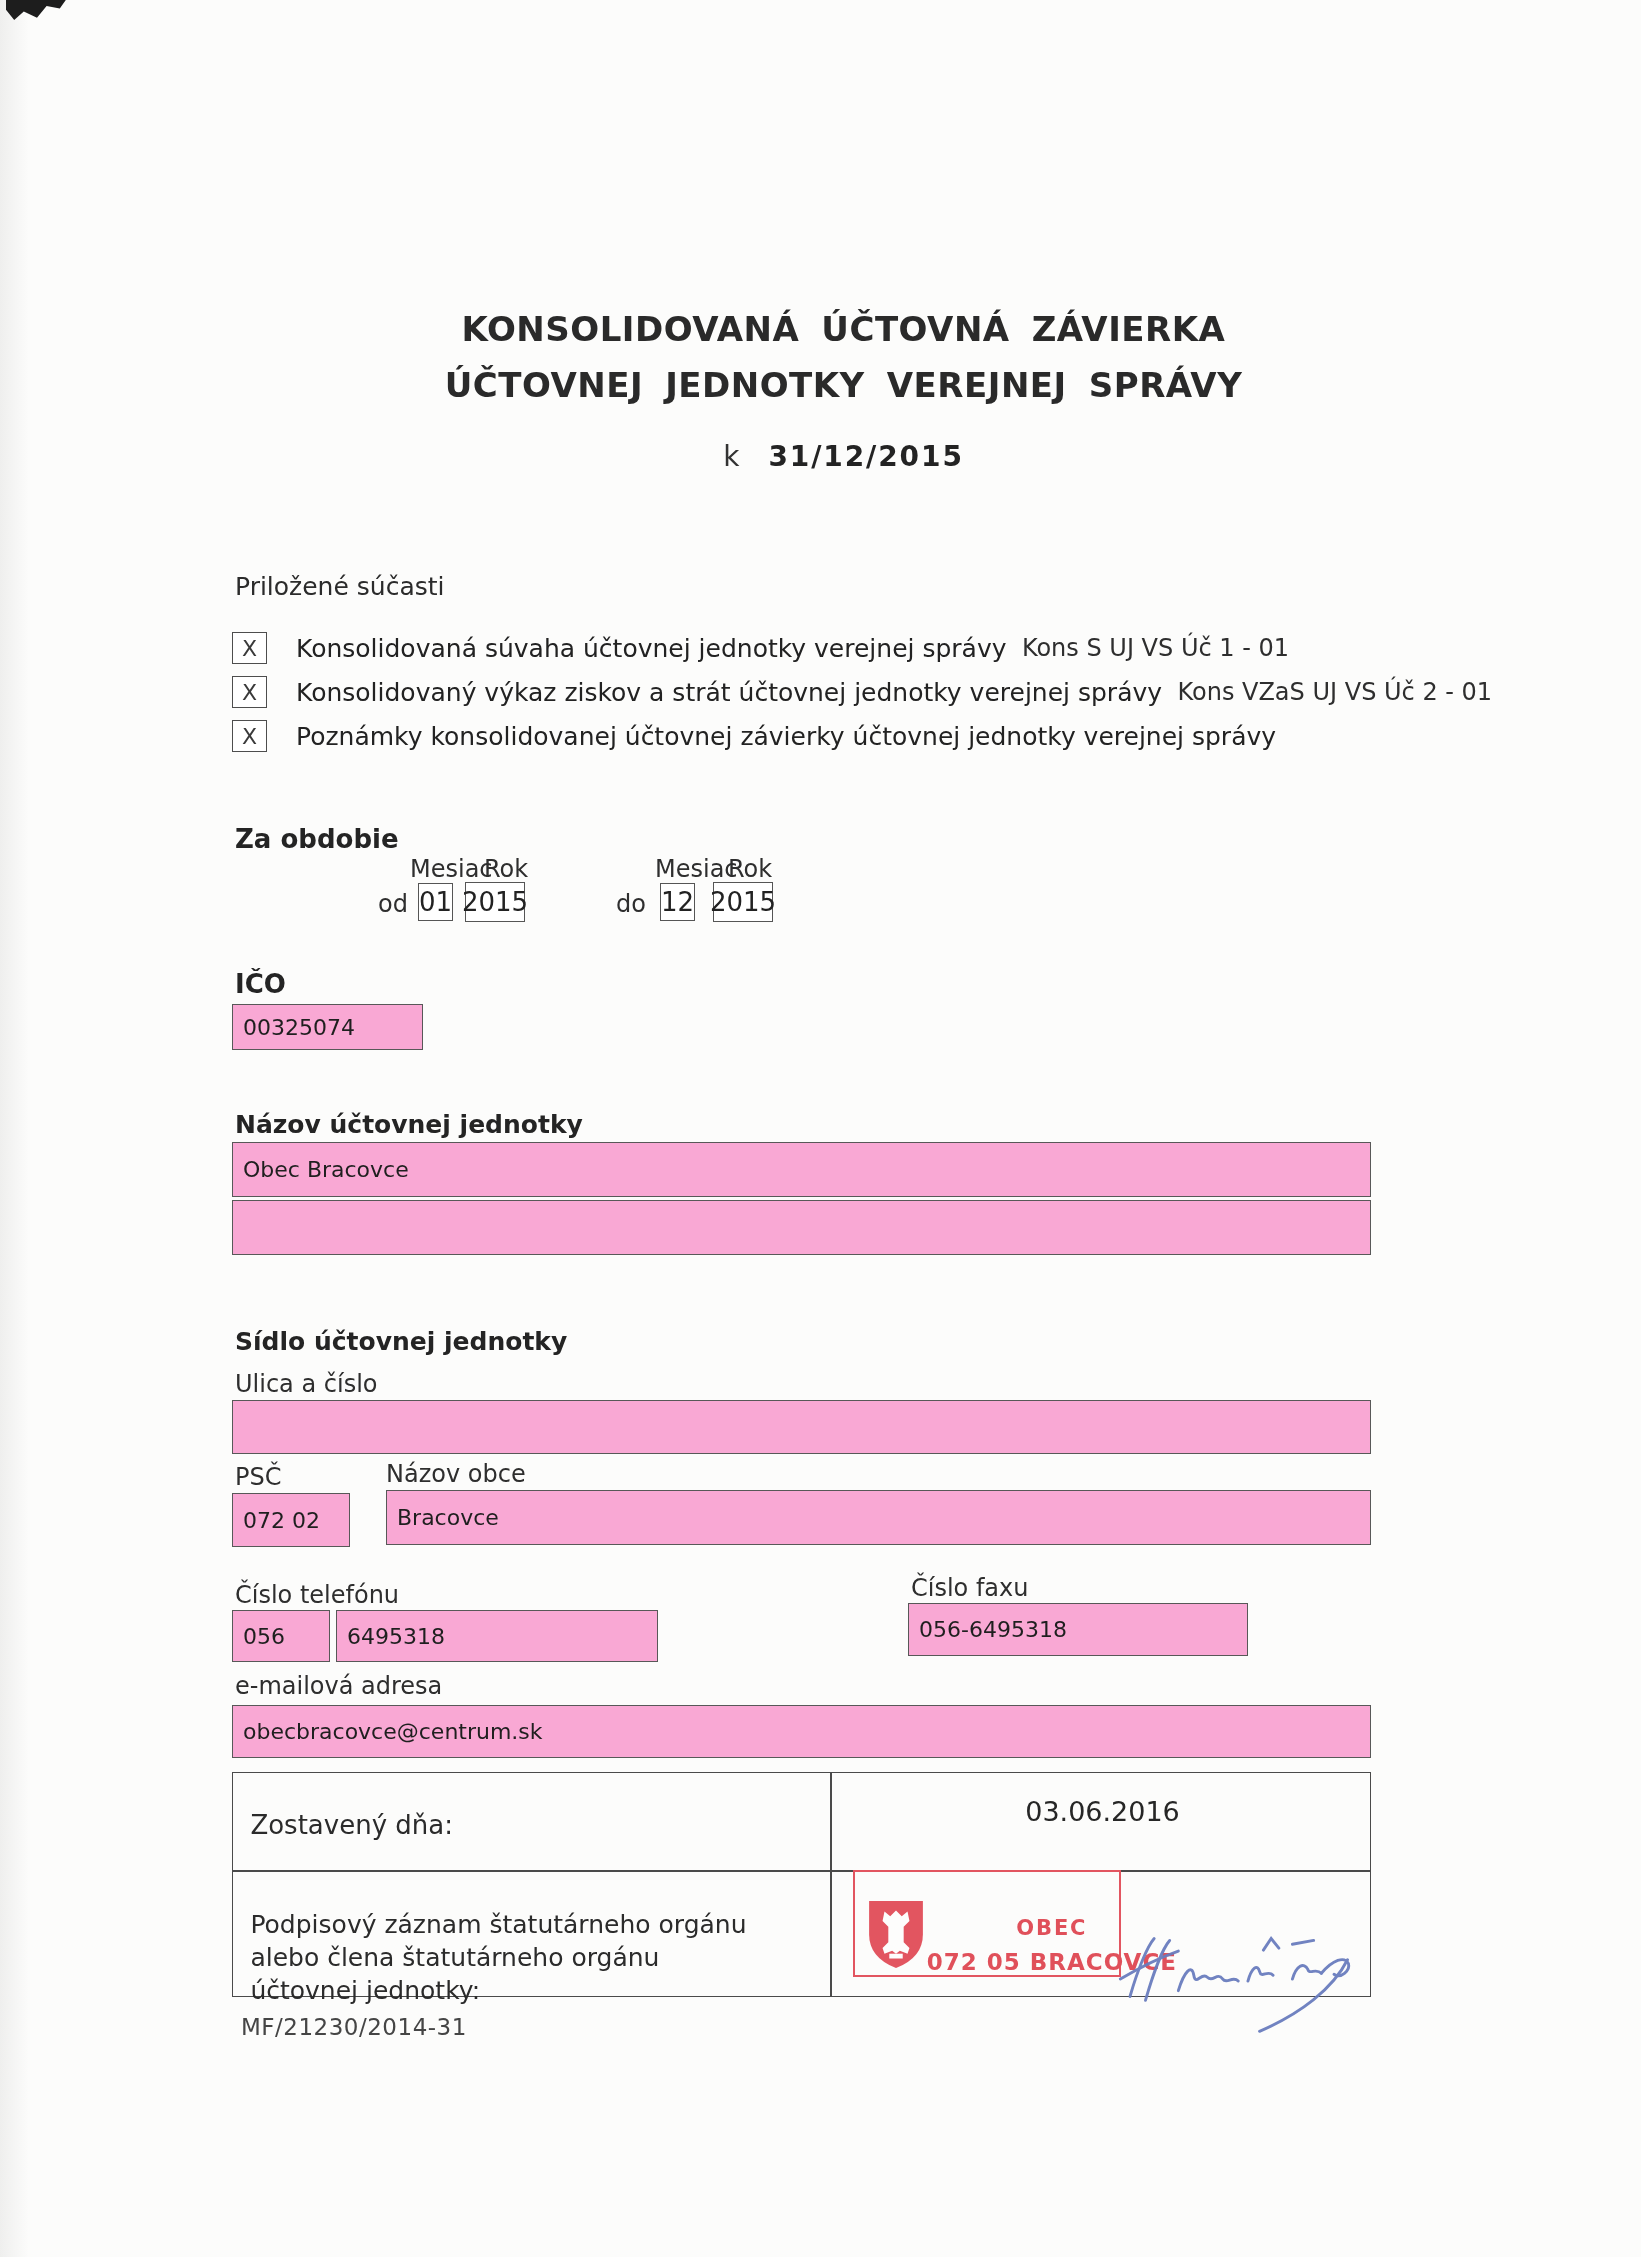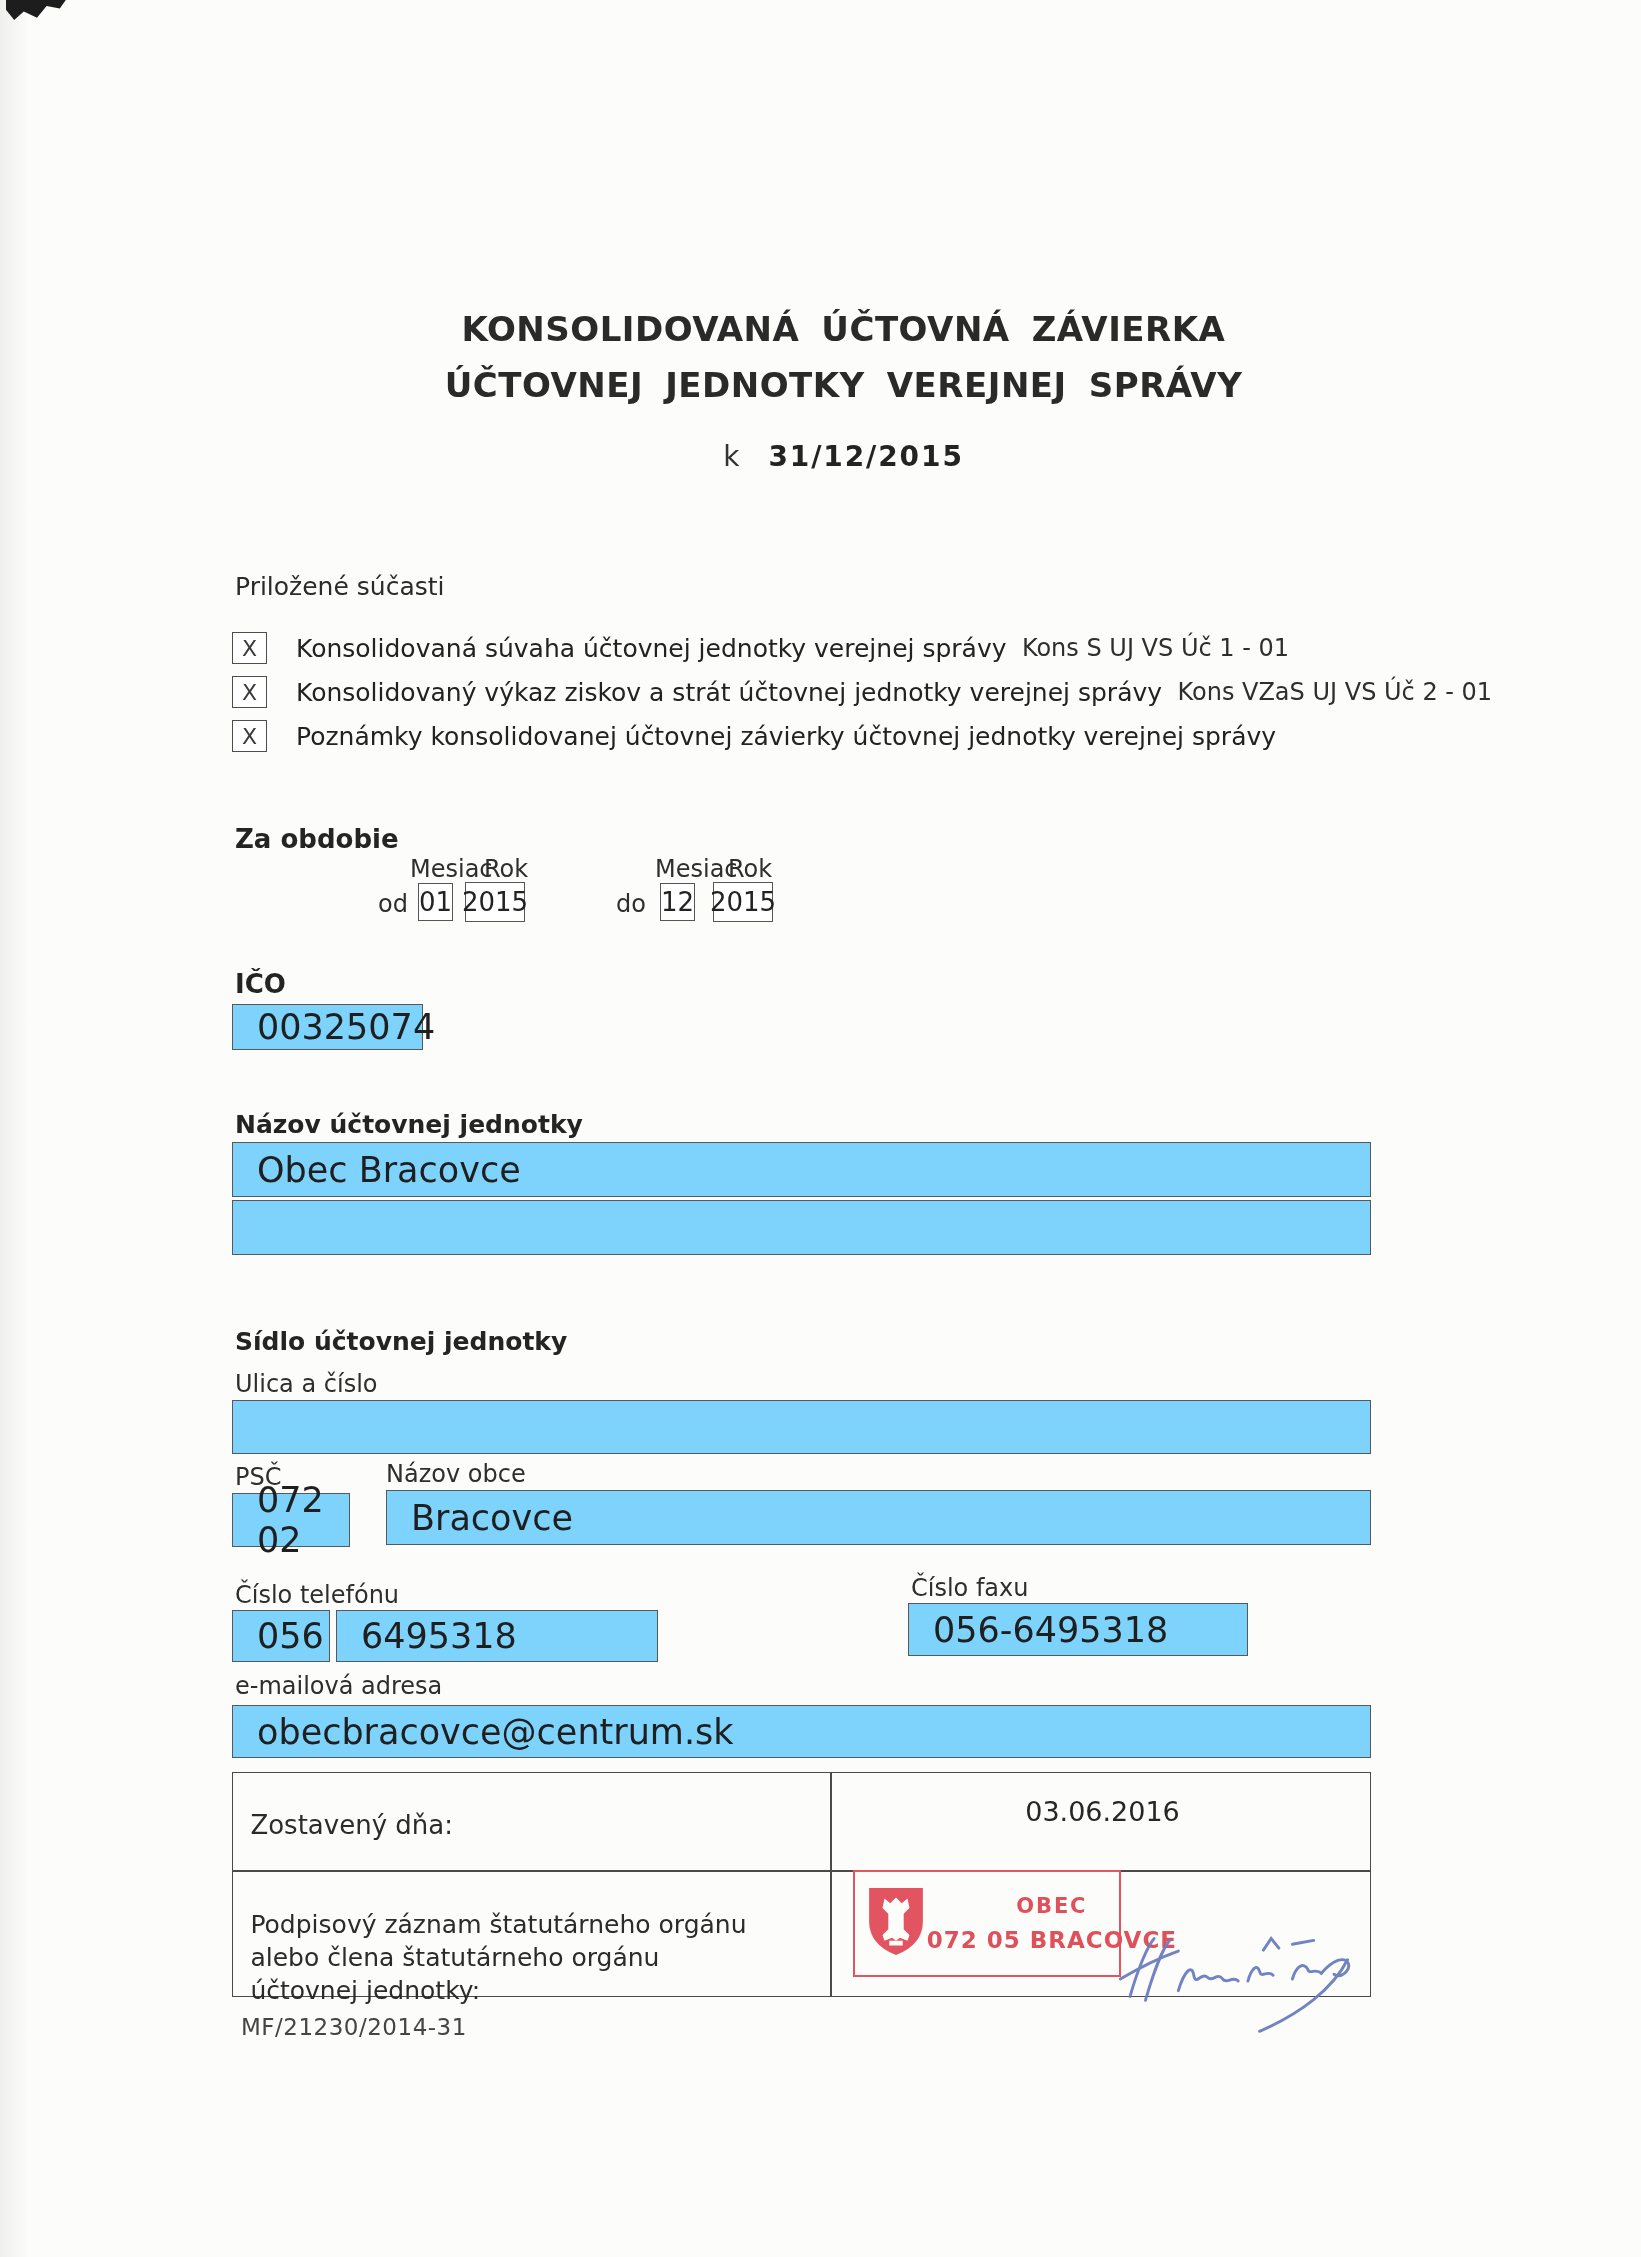--- a/index.html
+++ b/index.html
@@ -35,36 +35,36 @@
   .attach-label{font-weight:normal;font-size:25px;margin-left:29px;white-space:nowrap;color:#222;}
   .attach-code{font-size:24px;margin-left:15.4px;white-space:nowrap;color:#2e2e2e;}
 
   
   .lbl-bold{position:absolute;font-weight:bold;font-size:26px;color:#242424;}
   .lbl{position:absolute;font-size:24px;color:#2e2e2e;}
   .pbox{position:absolute;border:1.9px solid #555;background:#fff;
     display:flex;align-items:center;justify-content:center;font-size:26px;color:#222;}
 
   
-  .fbox{position:absolute;border:1.9px solid #585858;background:#7dd3fc;
-    font-size:35px;color:#1f1f1f;display:flex;align-items:center;padding-left:24px;box-sizing:border-box;}
+  .fbox{position:absolute;border:1.9px solid #585858;background:#f9a8d4;
+    font-size:22px;color:#1f1f1f;display:flex;align-items:center;padding-left:10px;box-sizing:border-box;}
 
   
   .ftable{position:absolute;left:232px;top:1772px;width:1139px;height:225px;
     border:1.9px solid #4a4a4a;box-sizing:border-box;}
   .ftable .vline{position:absolute;left:597px;top:0;width:1.9px;height:100%;background:#4a4a4a;}
   .ftable .hline{position:absolute;left:0;top:97px;width:100%;height:1.9px;background:#4a4a4a;}
   .cell-compiled{position:absolute;left:17.4px;top:37px;font-size:26px;color:#2b2b2b;}
   .cell-date{position:absolute;left:599px;top:23px;width:541px;text-align:center;font-size:27px;color:#262626;}
   .cell-siglabel{position:absolute;left:17.4px;top:135px;width:521px;font-size:25px;line-height:33px;color:#2b2b2b;}
 
   
   .stamp{position:absolute;left:853px;top:1870px;width:268px;height:107px;
     border:2.9px solid #e25560;box-sizing:border-box;background:rgba(255,255,255,0);
-    display:flex;align-items:center;}
+    display:flex;align-items:flex-end;}
   .stamp-shield{flex:0 0 auto;margin-left:9.7px;}
   .stamp-text{flex:1;text-align:center;color:#e0505a;font-weight:bold;}
   .stamp-l1{font-size:21px;letter-spacing:1.9px;}
   .stamp-l2{font-size:23px;letter-spacing:1px;margin-top:8.7px;white-space:nowrap;}
 
   .signature{position:absolute;left:1101px;top:1919px;z-index:5;}
 
   .mf-code{position:absolute;left:241px;top:2014px;font-size:23px;color:#454545;letter-spacing:0.5px;}
 </style>
 </head>

